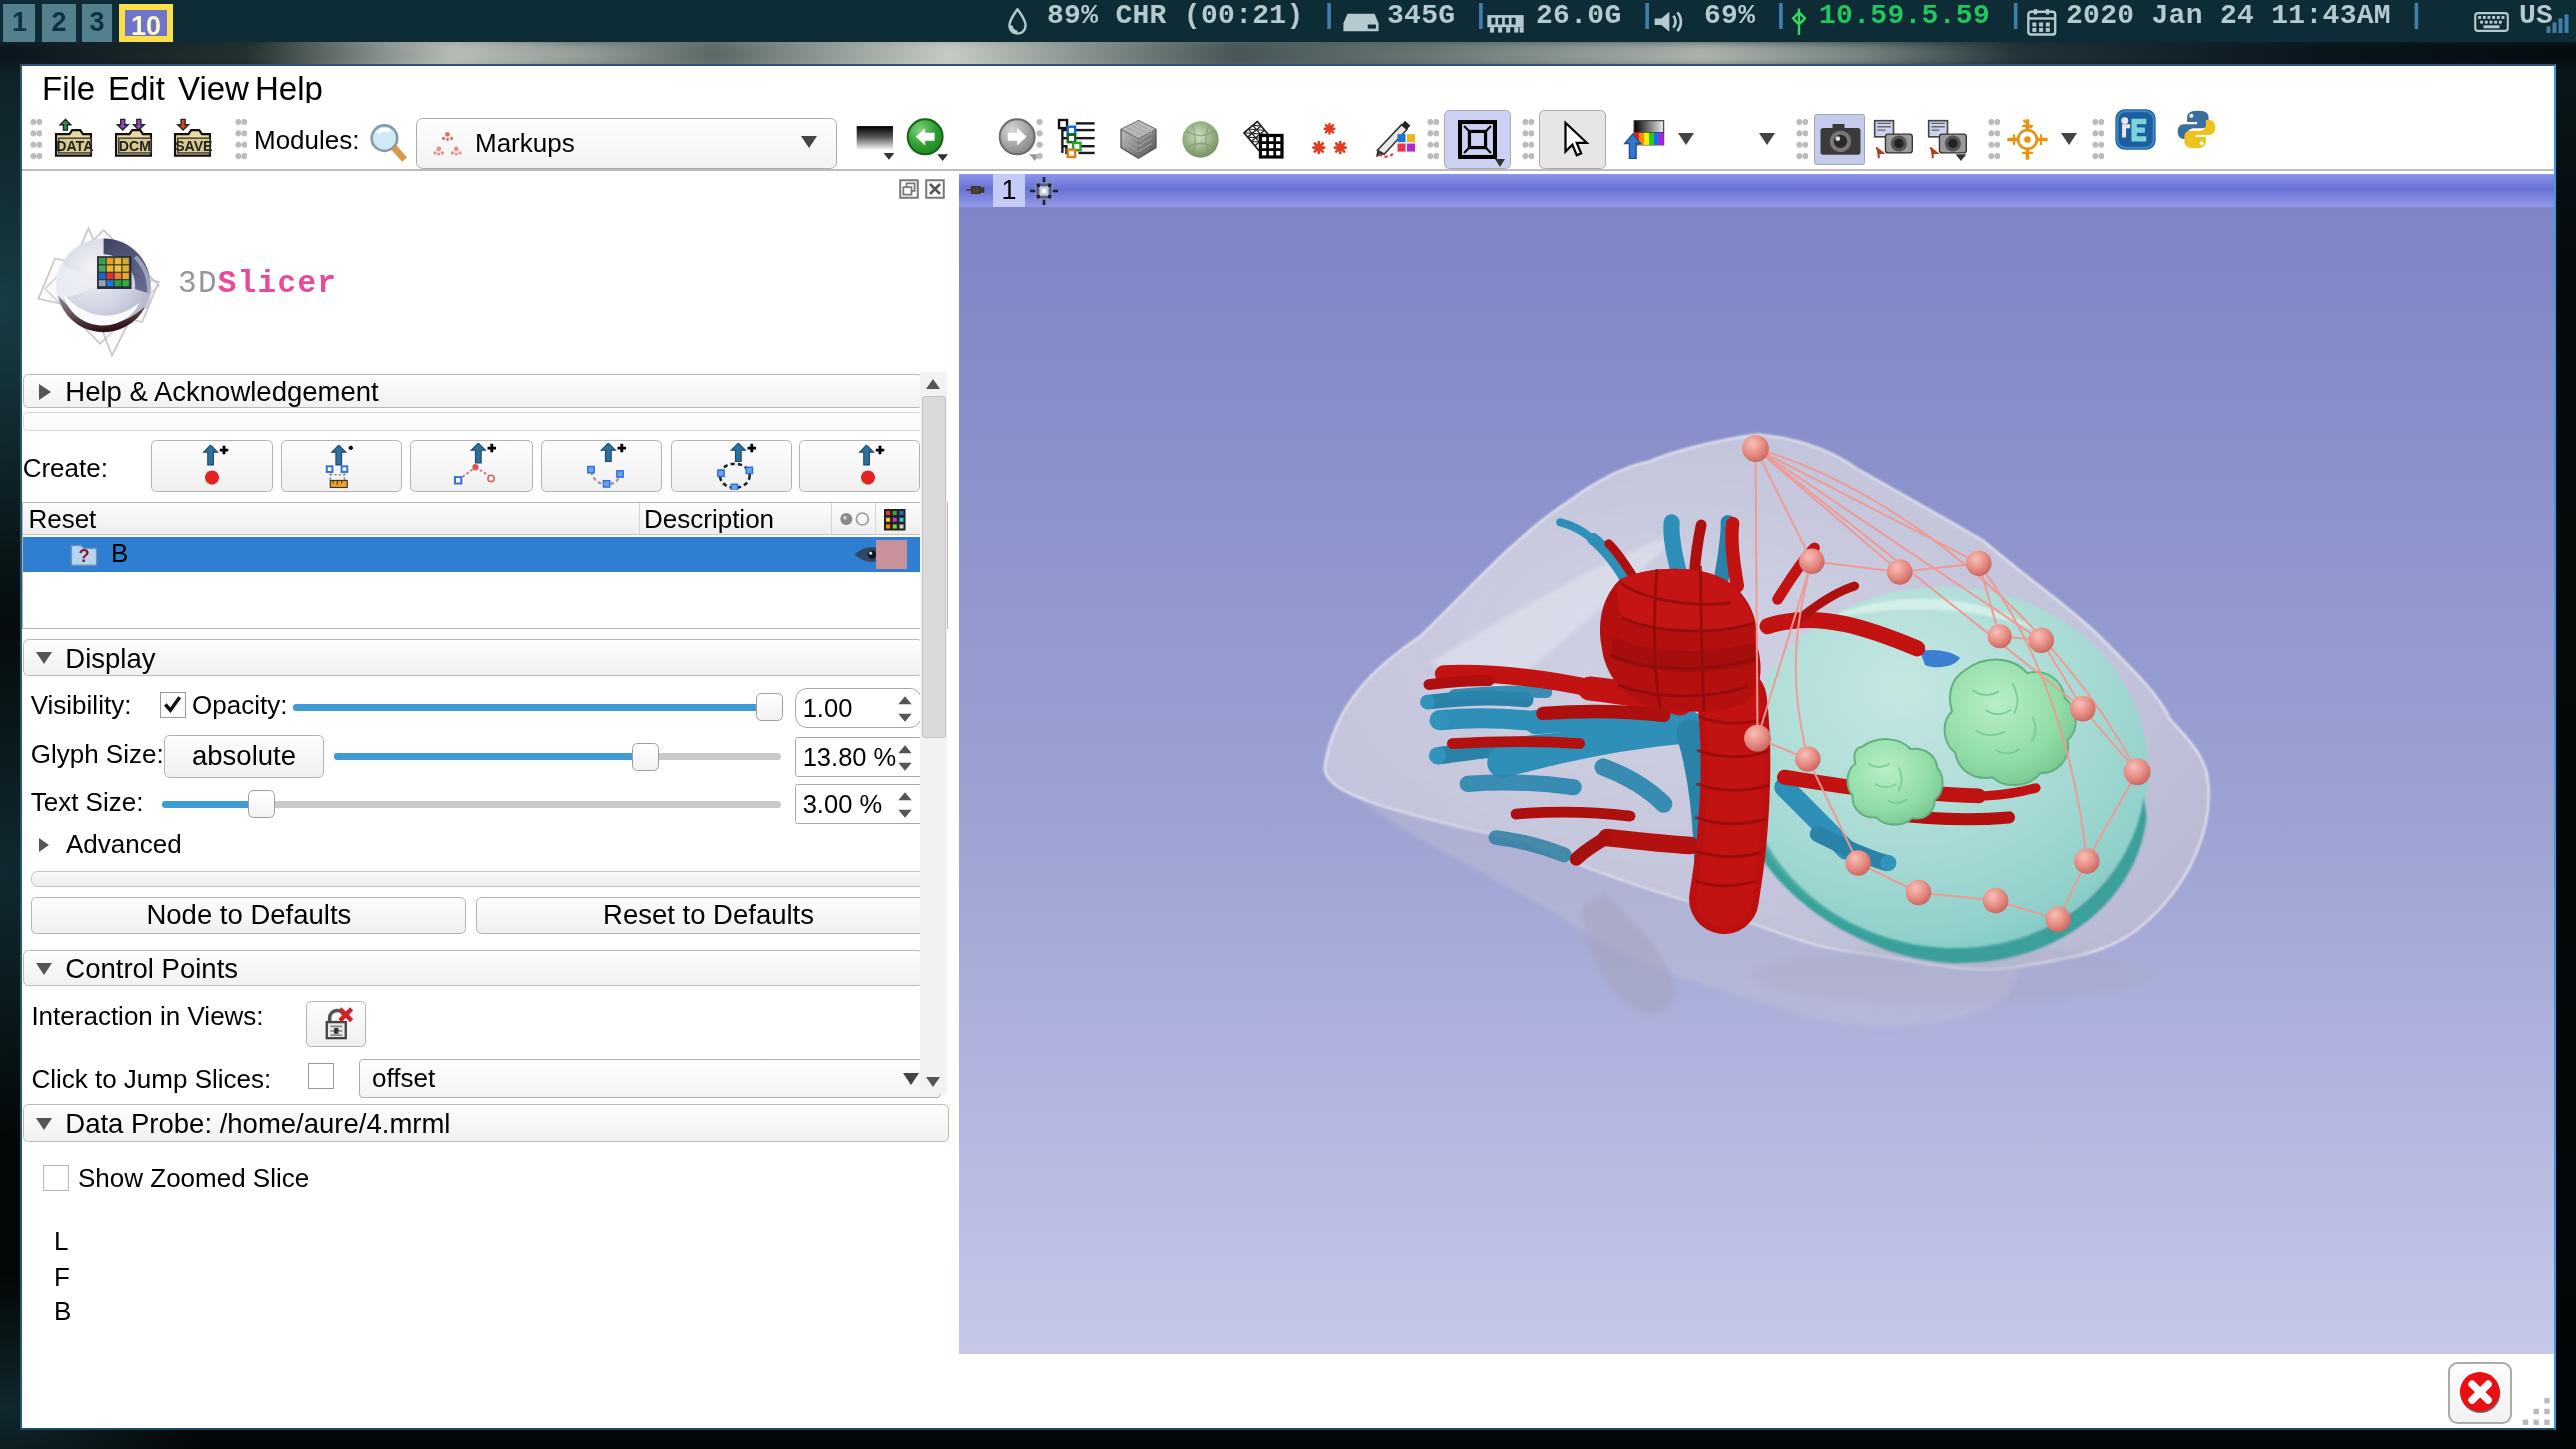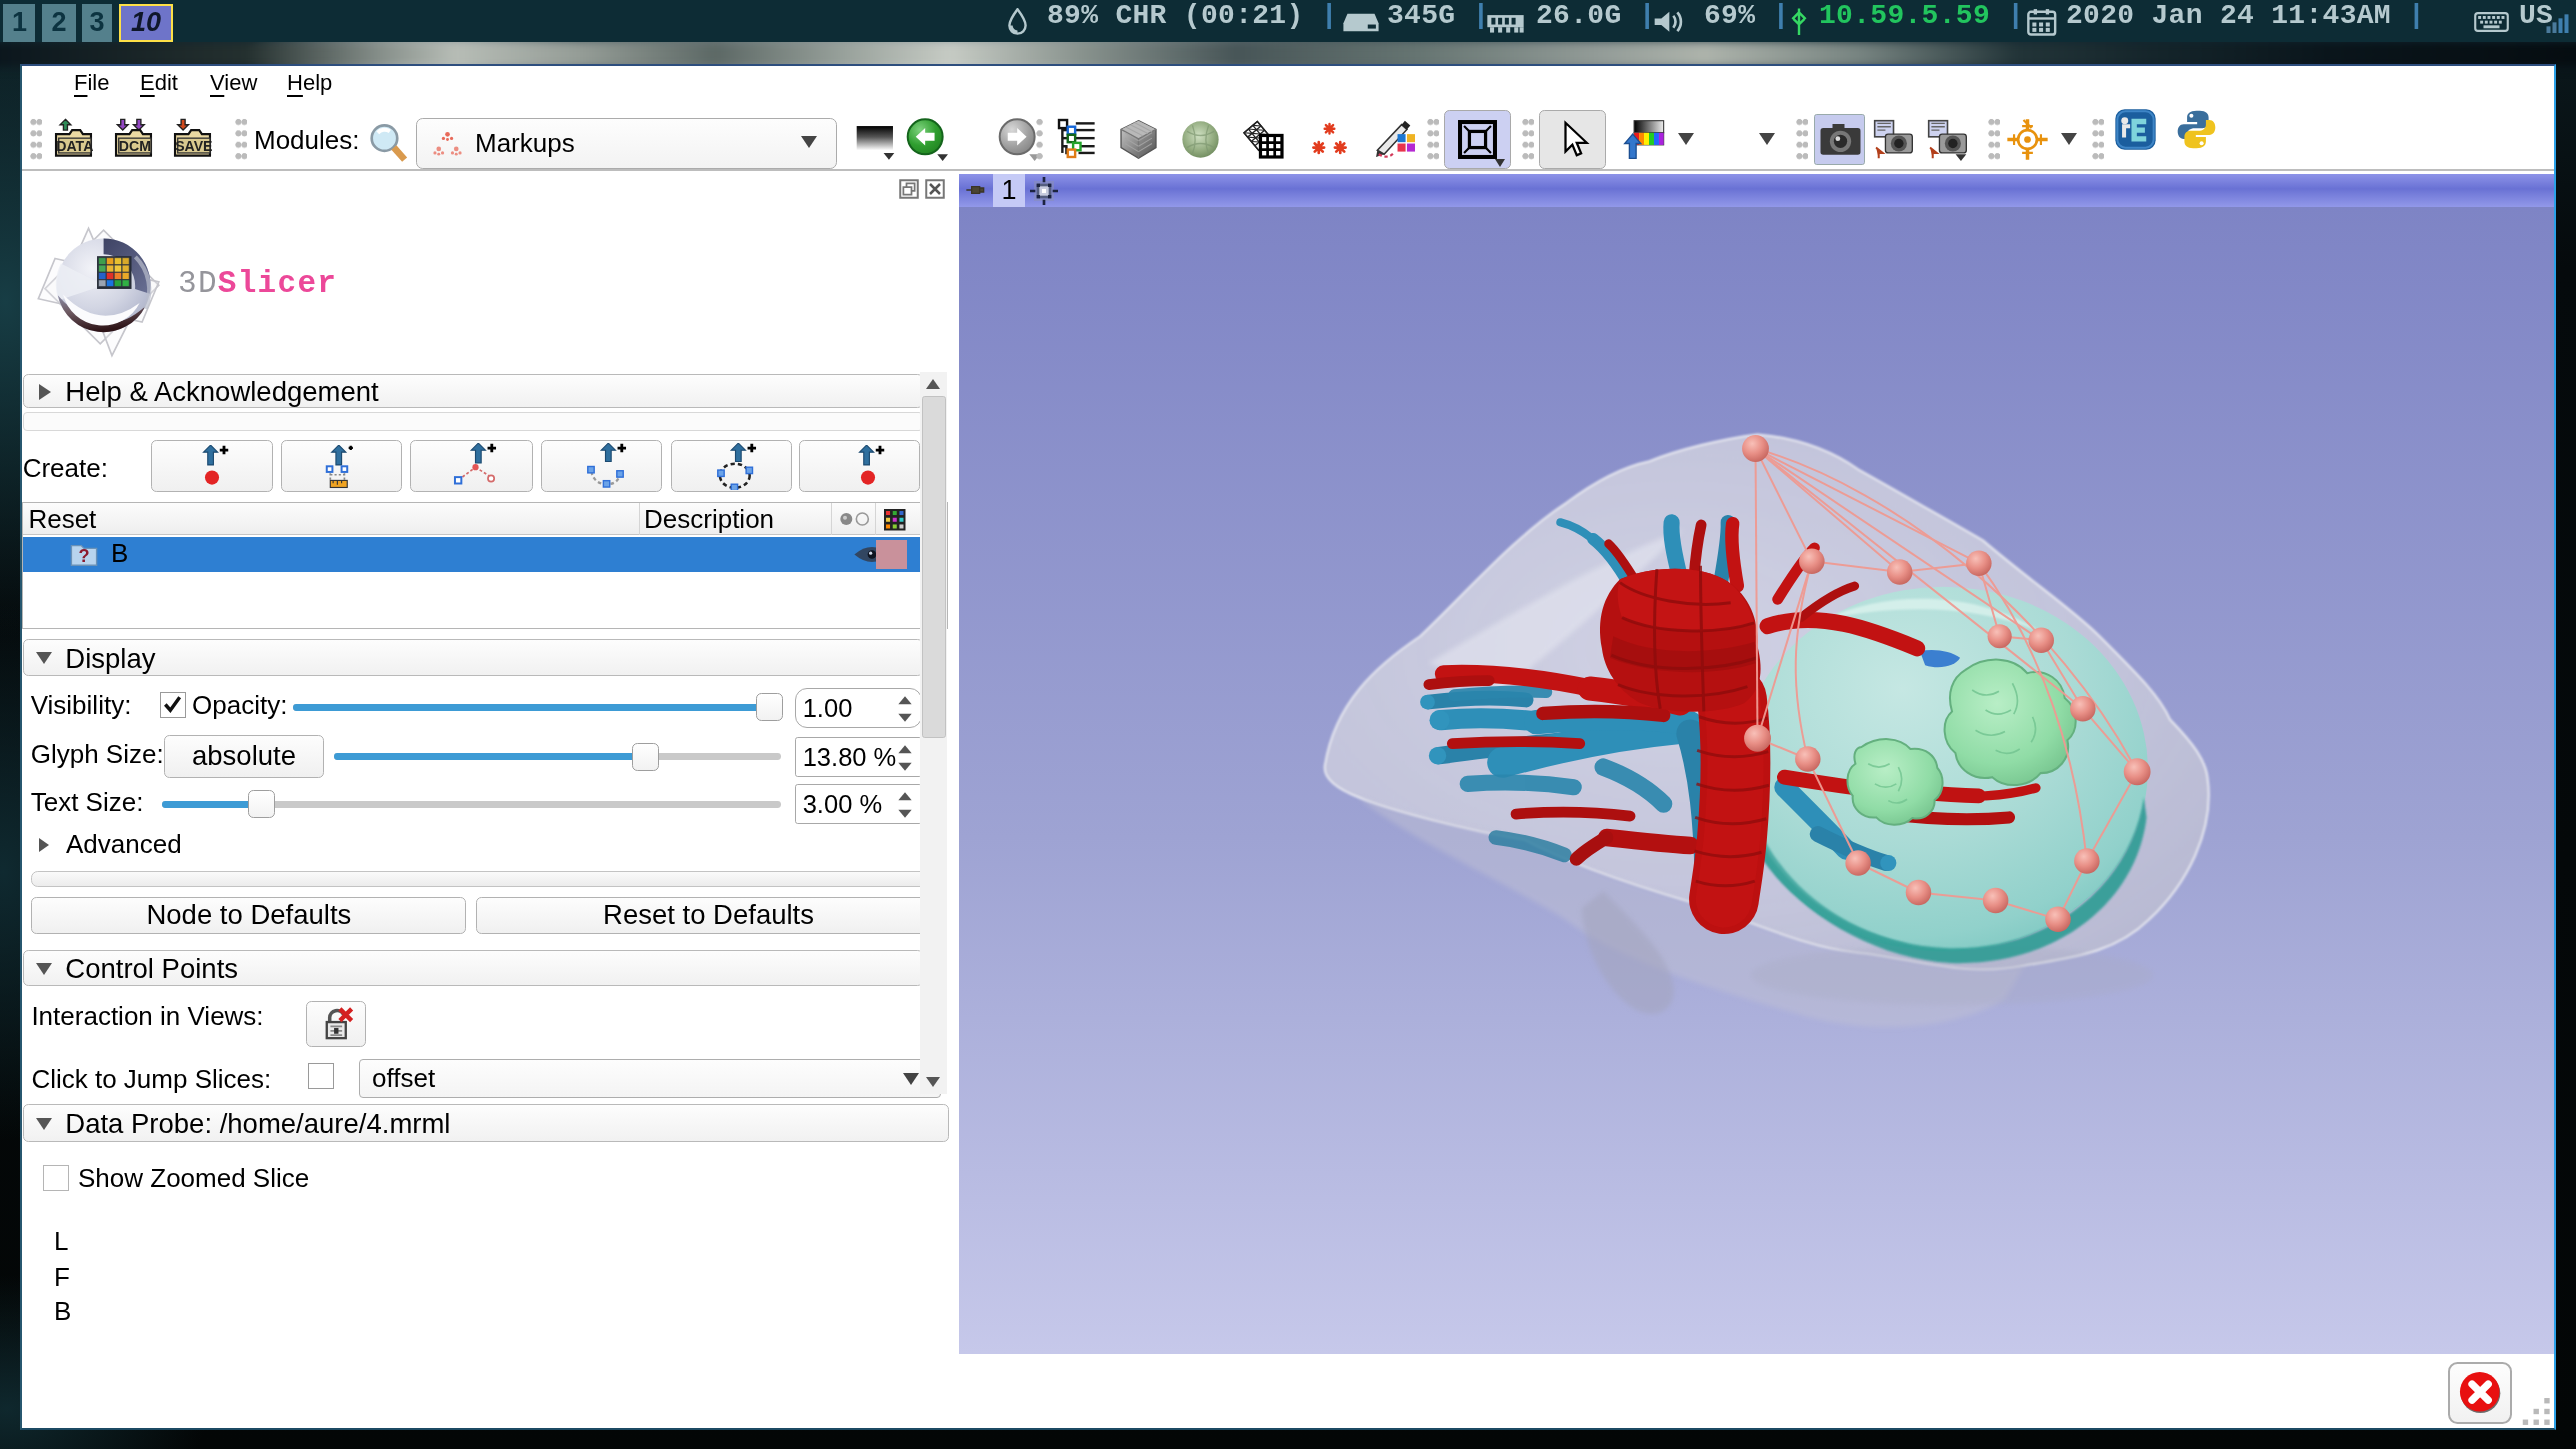--- a/index.html
+++ b/index.html
@@ -9,28 +9,28 @@
 #desktop{position:absolute;left:0;top:0;width:2576px;height:1449px;background:
  radial-gradient(ellipse 174px 40px at 416px 57px, rgba(235,238,238,.9), rgba(0,0,0,0) 100%),
  radial-gradient(ellipse 604px 60px at 939px 60px, rgba(215,220,220,.95), rgba(130,140,142,.4) 70%, rgba(0,0,0,0) 100%),
  radial-gradient(ellipse 335px 47px at 1543px 64px, rgba(150,158,160,.55), rgba(0,0,0,0) 100%),
  radial-gradient(ellipse 201px 335px at 5.4px 302px, rgba(24,64,72,.95), rgba(0,0,0,0) 100%),
  radial-gradient(ellipse 168px 268px at 3.4px 872px, rgba(18,50,58,.8), rgba(0,0,0,0) 100%),
  radial-gradient(ellipse 201px 134px at 6.7px 1409px, rgba(20,54,62,.7), rgba(0,0,0,0) 100%),
  linear-gradient(180deg,#16303a 0px,#102630 47px,#0a161a 74px,#050a0c 268px,#030606 100%);}
 #topbar{position:absolute;left:0;top:0;width:2576px;height:42px;background:#0d2c35;color:#aec3c9;z-index:5;}
 .ws{position:absolute;top:4px;height:38px;background:#54808c;color:#0c3340;font:bold 27px "Liberation Sans",sans-serif;text-align:center;line-height:36px;}
-#ws10{background:#6e74c9;color:#0f172a;border:2px solid #fde047;font-style:italic;}
+#ws10{background:#6e74c9;color:#fef9c3;border:6px solid #fde047;}
 .tbtxt{position:absolute;top:0px;height:42px;line-height:44px;font:bold 28px "Liberation Mono",monospace;color:#b5c9ce;letter-spacing:0.3px;white-space:pre;}
 .tbsep{color:#3f7fae;}
 .tbgreen{color:#22c55e;}
 #appwin{position:absolute;left:20px;top:64px;width:2536px;height:1366px;background:#ffffff;border-top:2px solid #2d4e7e;border-left:2px solid #27576f;border-bottom:2.7px solid #1c4a63;border-right:2.7px solid #2ba1e8;z-index:10;}
 
 #menubar{position:absolute;left:0;top:0;width:100%;height:37px;background:#ffffff;}
-.mitem{position:absolute;top:4px;font-size:22px;color:#000;margin-left:32px;}
+.mitem{position:absolute;top:4px;font-size:33px;color:#000;}
 .mitem span{text-decoration:underline;text-decoration-thickness:2px;text-underline-offset:5.4px;}
 #menusep{position:absolute;left:0;top:37px;width:100%;height:1.3px;background:#d2d2d2;}
 
 #toolbar{position:absolute;left:0;top:37px;width:100%;height:66px;background:#ffffff;}
 #toolsep{position:absolute;left:0;top:103px;width:100%;height:2px;background:#bdbdbd;}
 .grip{position:absolute;top:14.8px;width:12px;height:44px;background-image:radial-gradient(circle 2.7px at 3.4px 4px,#bbb 2.7px,transparent 3.4px),radial-gradient(circle 2.7px at 9.4px 4px,#bbb 2.7px,transparent 3.4px);background-size:12px 11.4px;}
 .ticon{position:absolute;top:15.4px;width:43px;height:43px;}
 
 .cbox{position:absolute;background:linear-gradient(#fdfdfd,#f1f1f1);border:1.3px solid #b9b9b9;border-radius:5.4px;}
 .cbox .lbl{position:absolute;left:41px;top:2.7px;font-size:27.5px;color:#000;}

